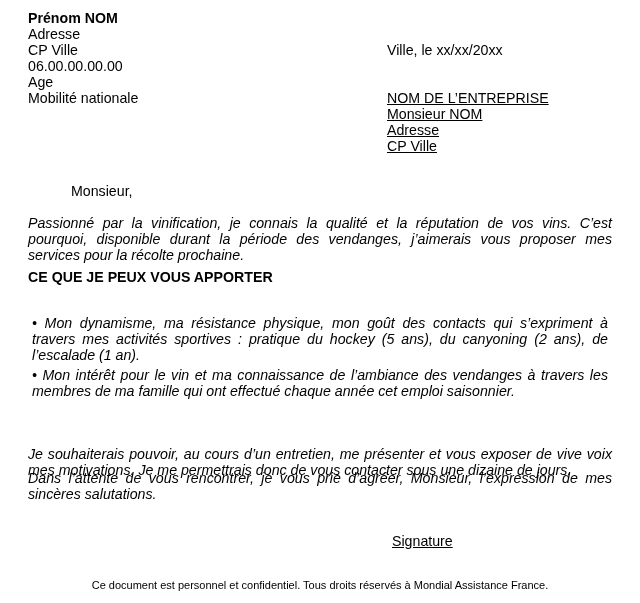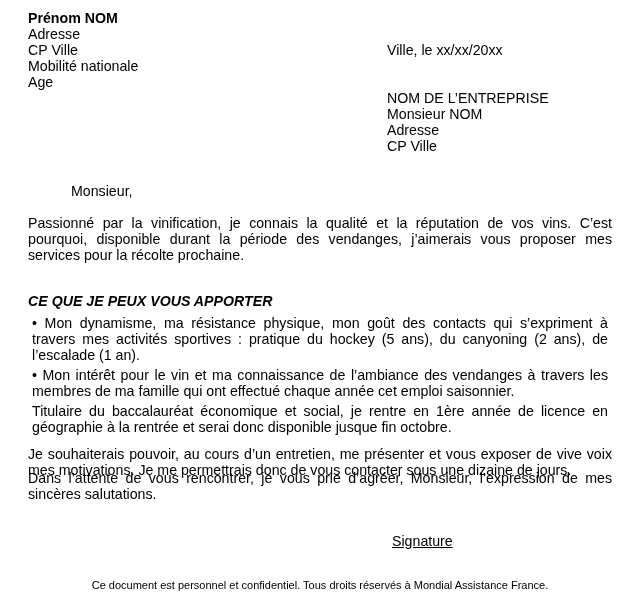--- a/index.html
+++ b/index.html
@@ -7,63 +7,63 @@
       width: 640px; height: 603px; position: relative; overflow: hidden;
       font-family: "Liberation Sans", sans-serif; color: #000000;
       font-size: 14.2px; line-height: 16px;
     }
     .abs { position: absolute; }
     .sender { left: 28px; top: 10px; }
     .sender div { white-space: nowrap; }
     .bold { font-weight: bold; }
     .date { left: 387px; top: 42px; white-space: nowrap; }
     .recipient { left: 387px; top: 90px; }
-    .recipient div { white-space: nowrap; }
+    .recipient div { white-space: nowrap; text-decoration: underline; }
     .body { left: 28px; width: 584px; }
-    .just { text-align: justify; text-align-last: left; }
+    .just { text-align: justify; text-align-last: left; font-style: italic; }
     .salutation { top: 183px; margin-left: 43px; }
     .intro { top: 215px; }
-    .heading { top: 293px; font-weight: bold; font-style: italic; }
+    .heading { top: 269px; font-weight: bold; }
     .bullets { top: 311px; }
     .bullets p { margin: 4px; }
     .interview { top: 422px; margin-top: 24px; }
     .closing { top: 470px; }
     .signature { left: 392px; top: 533px; white-space: nowrap; text-decoration: underline; }
     .footer { left: 0; width: 640px; top: 579px; text-align: center; font-size: 11px; line-height: 12px; }
   </style>
 </head>
 <body>
 
 <div class="abs sender">
   <div class="bold">Prénom NOM</div>
   <div>Adresse</div>
   <div>CP Ville</div>
+  <div>06.00.00.00.00</div>
+  <div>Age</div>
   <div>Mobilité nationale</div>
-  <div>Age</div>
 </div>
 
 <div class="abs date">Ville, le xx/xx/20xx</div>
 
 <div class="abs recipient">
   <div>NOM DE L’ENTREPRISE</div>
   <div>Monsieur NOM</div>
   <div>Adresse</div>
   <div>CP Ville</div>
 </div>
 
 <div class="abs body salutation">Monsieur,</div>
 
 <div class="abs body just intro">Passionné par la vinification, je connais la qualité et la réputation de vos vins. C’est pourquoi, disponible durant la période des vendanges, j’aimerais vous proposer mes services pour la récolte prochaine.</div>
 
 <div class="abs body heading">CE QUE JE PEUX VOUS APPORTER</div>
 
 <div class="abs body just bullets">
   <p>• Mon dynamisme, ma résistance physique, mon goût des contacts qui s’expriment à travers mes activités sportives : pratique du hockey (5 ans), du canyoning (2 ans), de l’escalade (1 an).</p>
   <p>• Mon intérêt pour le vin et ma connaissance de l’ambiance des vendanges à travers les membres de ma famille qui ont effectué chaque année cet emploi saisonnier.</p>
-  <p>Titulaire du baccalauréat économique et social, je rentre en 1ère année de licence en géographie à la rentrée et serai donc disponible jusque fin octobre.</p>
 </div>
 
 <div class="abs body just interview">Je souhaiterais pouvoir, au cours d’un entretien, me présenter et vous exposer de vive voix mes motivations. Je me permettrais donc de vous contacter sous une dizaine de jours.</div>
 
 <div class="abs body just closing">Dans l’attente de vous rencontrer, je vous prie d’agréer, Monsieur, l’expression de mes sincères salutations.</div>
 
 <div class="abs signature">Signature</div>
 
 <div class="abs footer">Ce document est personnel et confidentiel. Tous droits réservés à Mondial Assistance France.</div>
 

